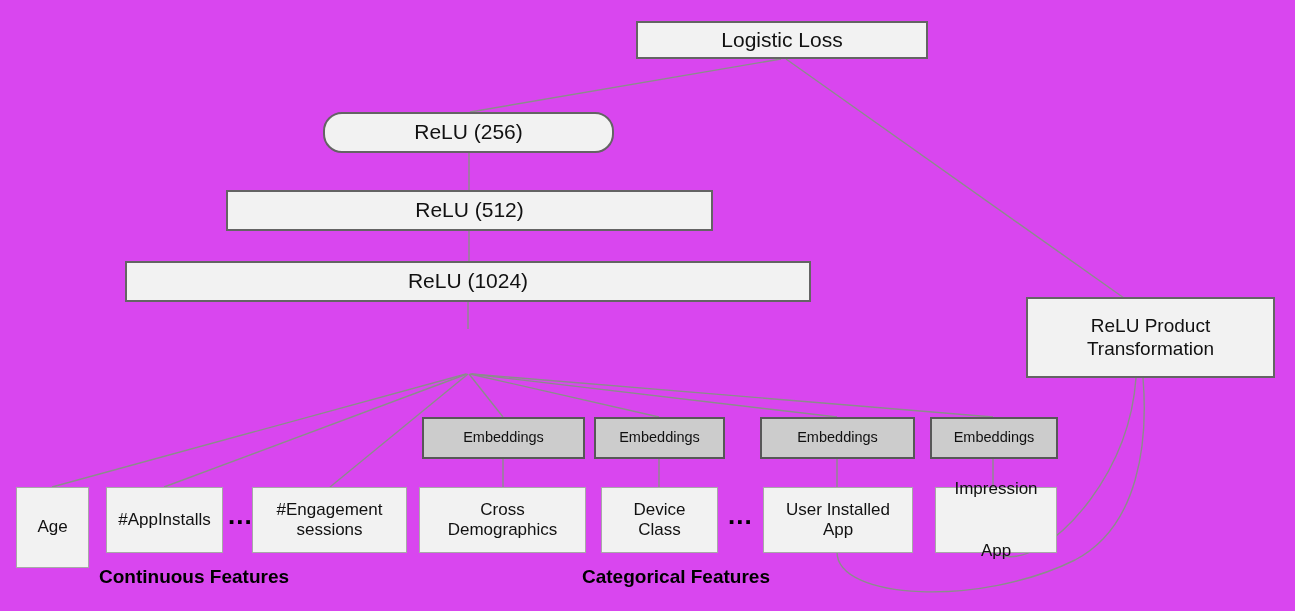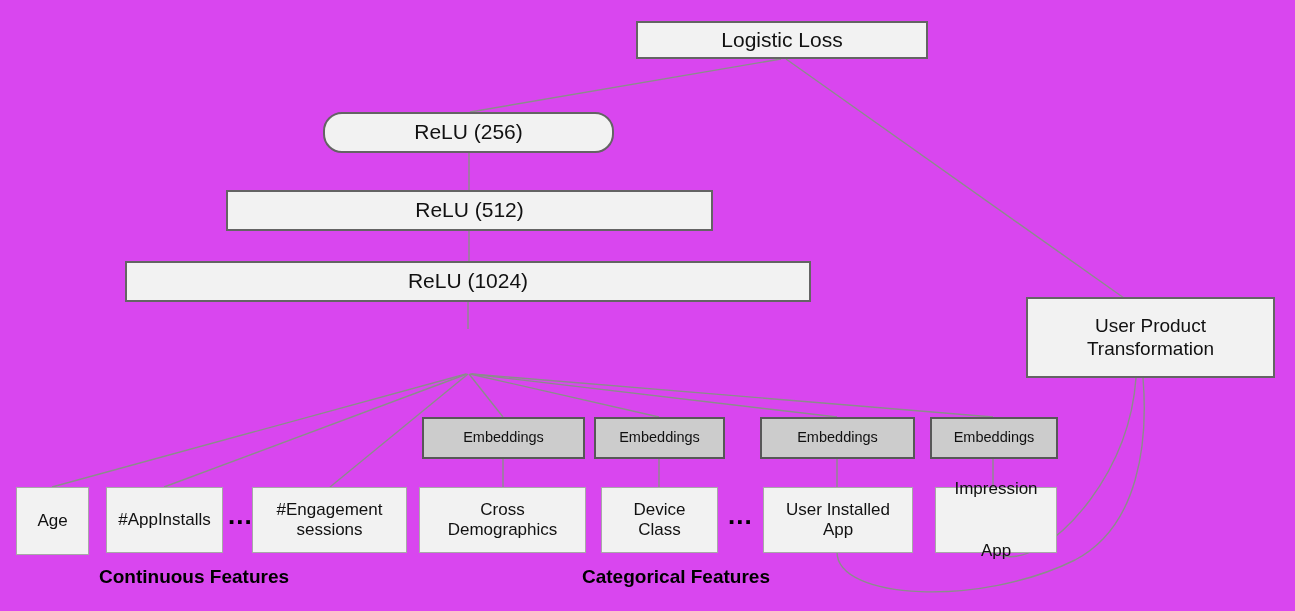--- a/index.html
+++ b/index.html
@@ -117,38 +117,38 @@
   <div class="node box-light t-big" style="left:226px; top:190px; width:487px; height:41px;">
     <span>ReLU (512)</span>
   </div>
 
   <div class="node box-light t-big" style="left:125px; top:261px; width:686px; height:41px;">
     <span>ReLU (1024)</span>
   </div>
 
 
   <div class="node box-light t-mid" style="left:1026px; top:297px; width:249px; height:81px; flex-direction:column;">
-    <span>User Product</span>
+    <span>ReLU Product</span>
     <span>Transformation</span>
   </div>
 
   <div class="node box-emb t-emb" style="left:422px; top:417px; width:163px; height:42px;">
     <span>Embeddings</span>
   </div>
   <div class="node box-emb t-emb" style="left:594px; top:417px; width:131px; height:42px;">
     <span>Embeddings</span>
   </div>
   <div class="node box-emb t-emb" style="left:760px; top:417px; width:155px; height:42px;">
     <span>Embeddings</span>
   </div>
   <div class="node box-emb t-emb" style="left:930px; top:417px; width:128px; height:42px;">
     <span>Embeddings</span>
   </div>
 
-  <div class="node box-feat t-feat" style="left:16px; top:487px; width:73px; height:68px; flex-direction:column;">
+  <div class="node box-feat t-feat" style="left:16px; top:487px; width:73px; height:81px; flex-direction:column;">
     <span>Age</span>
   </div>
   <div class="node box-feat t-feat" style="left:106px; top:487px; width:117px; height:66px; flex-direction:row;">
     <span>#App</span>
     <span>Installs</span>
   </div>
   <div class="ellipsis" style="left:228px; top:500px;">...</div>
   <div class="node box-feat t-feat" style="left:252px; top:487px; width:155px; height:66px; flex-direction:column;">
     <span>#Engagement</span>
     <span>sessions</span>

